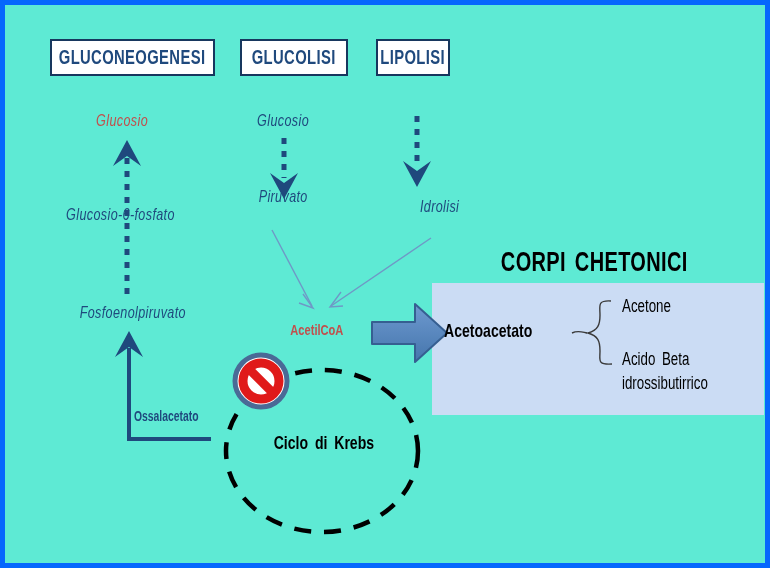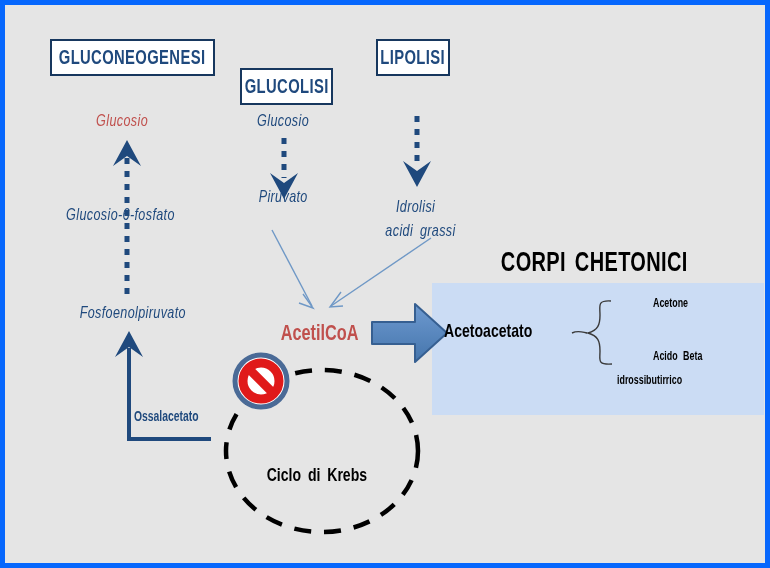--- a/index.html
+++ b/index.html
@@ -1,41 +1,41 @@
 <!DOCTYPE html>
 <html><head>
 <meta charset="utf-8">
 <style>
   html,body{margin:0;padding:0;background:#fff;}
   .frame{
     position:relative;
     width:770px;height:568px;
     box-sizing:border-box;
     border:5px solid #0667FD;
-    background:#e5e5e5;
+    background:#5eead4;
     overflow:hidden;
     font-family:"Liberation Sans",sans-serif;
   }
   .stage{position:absolute;left:-5px;top:-5px;width:770px;height:568px;}
   .layer{position:absolute;left:0;top:0;z-index:2;}
   .panel{
     position:absolute;left:432px;top:283px;width:332px;height:132px;
     background:#CBDCF4;z-index:0;
   }
   .t{position:absolute;white-space:nowrap;z-index:3;line-height:1;}
   .c{display:inline-block;transform:scaleX(0.74);transform-origin:center center;word-spacing:4px;}
   .cl{display:inline-block;transform:scaleX(0.74);transform-origin:left center;word-spacing:4px;}
   .ctr{text-align:center;}
   .navy{color:#1F497D;}
   .red{color:#C0504D;}
   .blk{color:#000000;}
   .thin{font-weight:400;font-size:17px;letter-spacing:0.5px;font-style:italic;}
   .bold16{font-weight:700;font-size:14px;}
-  .bold17{font-weight:700;font-size:22px;}
-  .bold18{font-weight:700;font-size:12px;margin-left:31px;}
+  .bold17{font-weight:700;font-size:15px;}
+  .bold18{font-weight:400;font-size:18px;}
   .bold19{font-weight:700;font-size:19px;}
   .title27{font-weight:700;font-size:27px;letter-spacing:0.5px;}
   .pbox{
     position:absolute;box-sizing:border-box;
     border:2px solid #17375E;background:#fff;
     display:flex;align-items:center;justify-content:center;
     z-index:3;
   }
   .pbox .bt{font-weight:700;font-size:20px;color:#1F497D;letter-spacing:0.5px;}
 </style>
@@ -96,21 +96,21 @@
 
       <g stroke="#3A3A3A" stroke-width="1.4" fill="none">
         <path d="M572,333 C578,330 582,332 587,333"></path>
         <path d="M611,301 C597,300 600,306 600,315 C600,325 598,330 588,333 C598,336 600,341 600,351 C600,360 597,365 612,364"></path>
       </g>
     </svg>
 
     <div class="pbox" style="left:50px;top:39px;width:165px;height:37px;">
       <span class="bt c">GLUCONEOGENESI</span>
     </div>
-    <div class="pbox" style="left:240px;top:39px;width:93px;height:37px;margin-top:29px;">
+    <div class="pbox" style="left:240px;top:39px;width:108px;height:37px;">
       <span class="bt c">GLUCOLISI</span>
     </div>
     <div class="pbox" style="left:376px;top:39px;width:74px;height:37px;">
       <span class="bt c">LIPOLISI</span>
     </div>
 
     <div class="t ctr thin red" style="left:72px;top:112px;width:100px;">
       <span class="c">Glucosio</span>
     </div>
     <div class="t ctr thin navy" style="left:40px;top:206px;width:160px;">
@@ -123,45 +123,42 @@
       <span class="cl">Ossalacetato</span>
     </div>
 
     <div class="t ctr thin navy" style="left:233px;top:112px;width:100px;">
       <span class="c">Glucosio</span>
     </div>
     <div class="t ctr thin navy" style="left:233px;top:188px;width:100px;">
       <span class="c">Piruvato</span>
     </div>
 
-    <div class="t ctr thin navy" style="left:366px;top:198px;width:100px;">
+    <div class="t ctr thin navy" style="left:366px;top:198px;width:100px;text-align:right;">
       <span class="c">Idrolisi</span>
-    </div>
-    <div class="t ctr thin navy" style="left:366px;top:222px;width:110px;">
-      <span class="c">acidi grassi</span>
     </div>
 
     <div class="t ctr bold17 red" style="left:267px;top:322px;width:100px;">
       <span class="c">AcetilCoA</span>
     </div>
 
-    <div class="t ctr bold19 blk" style="left:247px;top:433px;width:140px;margin-top:32px;">
+    <div class="t ctr bold19 blk" style="left:254px;top:433px;width:140px;">
       <span class="c">Ciclo di Krebs</span>
     </div>
 
     <div class="t bold19 blk" style="left:444px;top:321px;">
       <span class="cl">Acetoacetato</span>
     </div>
     <div class="t ctr title27 blk" style="left:444px;top:249px;width:300px;">
       <span class="c">CORPI CHETONICI</span>
     </div>
     <div class="t bold18 blk" style="left:622px;top:297px;">
       <span class="cl">Acetone</span>
     </div>
     <div class="t bold18 blk" style="left:622px;top:350px;">
       <span class="cl">Acido Beta</span>
     </div>
-    <div class="t bold18 blk" style="left:586px;top:374px;text-align:center;">
+    <div class="t bold18 blk" style="left:622px;top:374px;text-align:center;">
       <span class="cl">idrossibutirrico</span>
     </div>
 
   </div>
 </div>
 
 </body></html>

